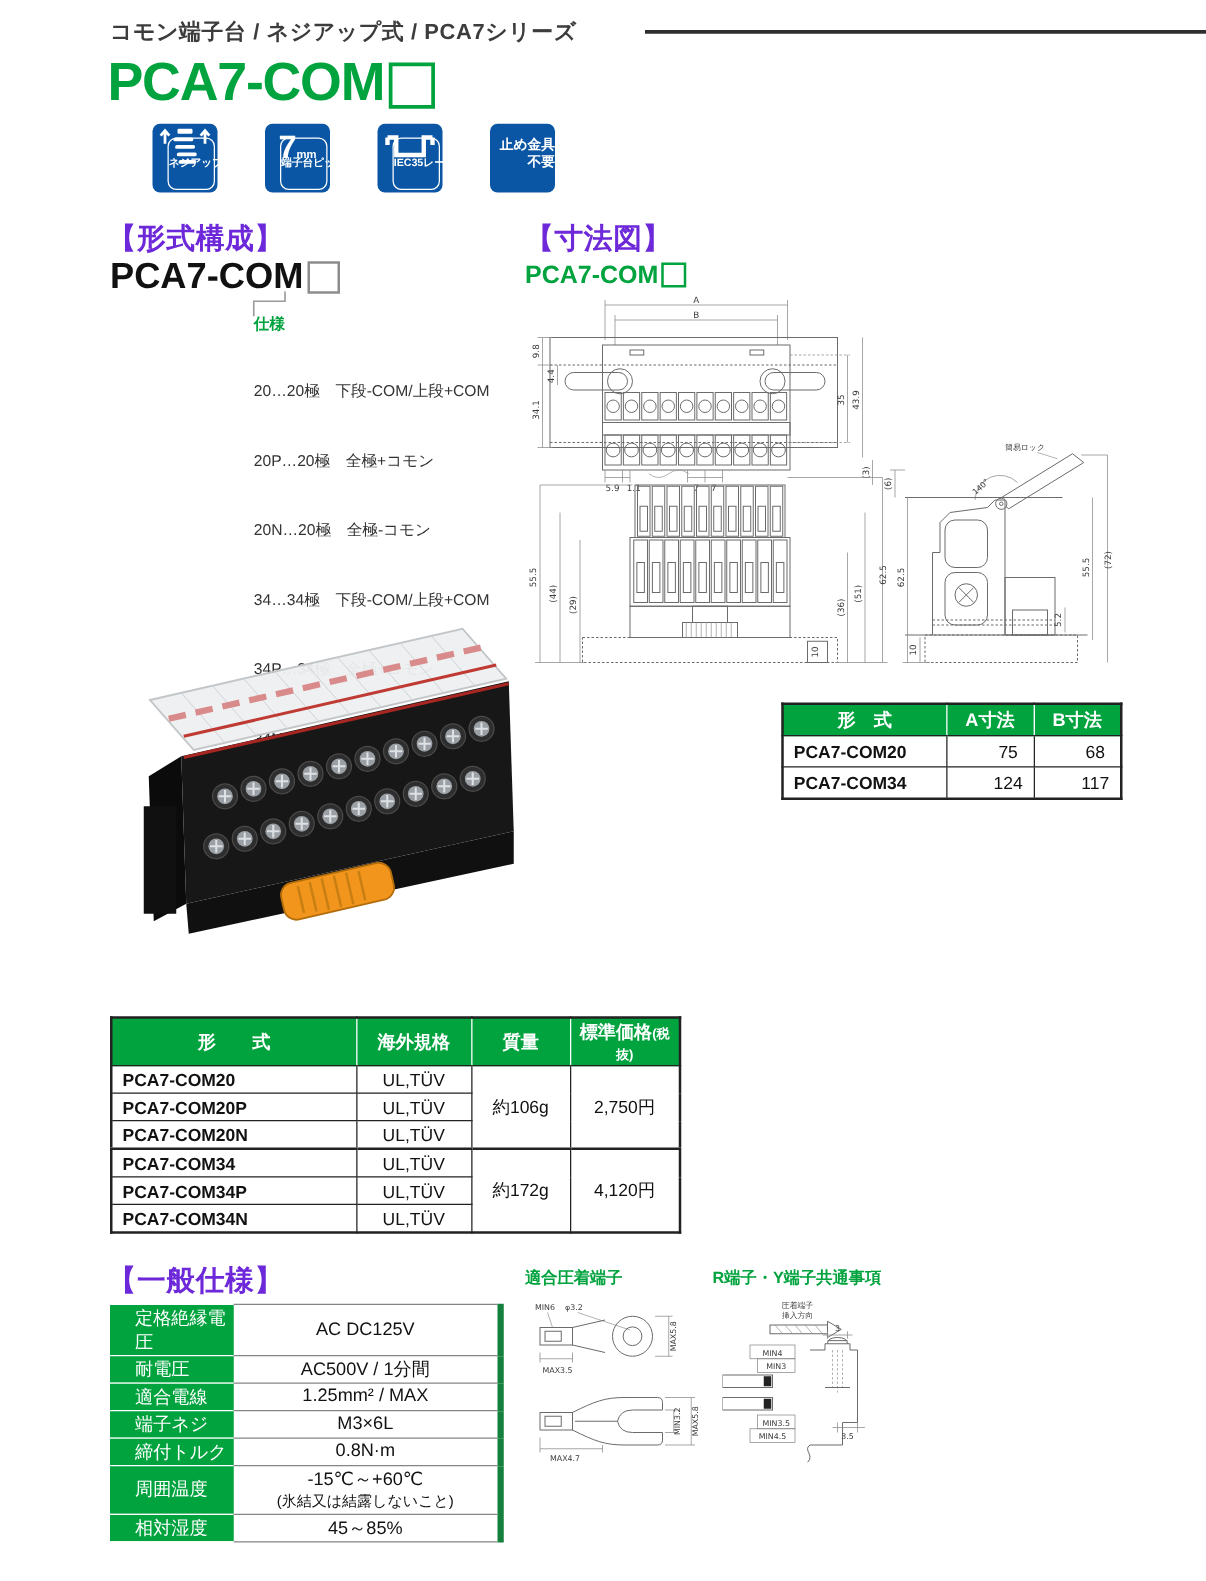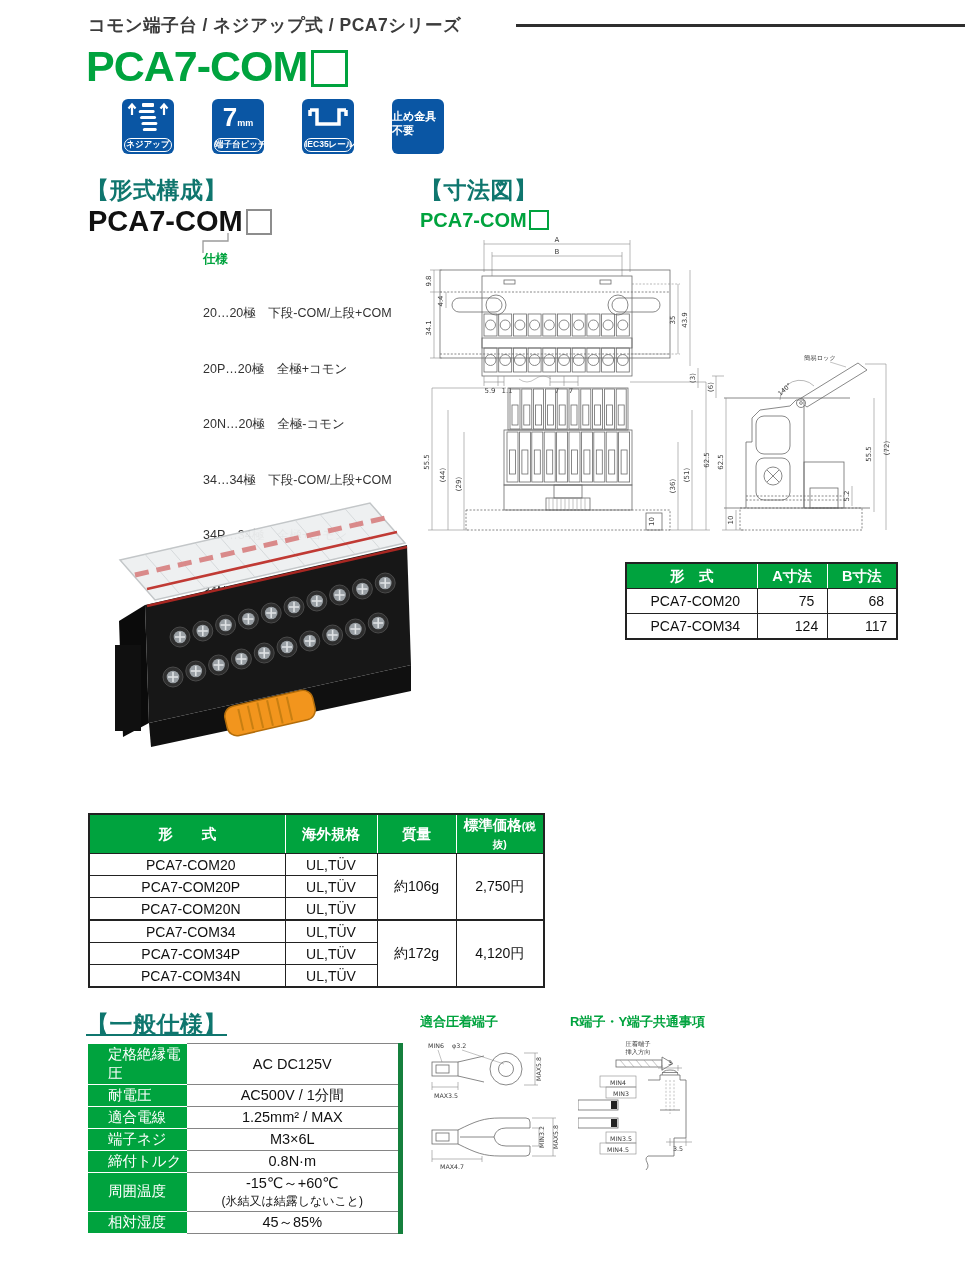--- a/index.html
+++ b/index.html
@@ -9,45 +9,45 @@
 
   
   .series-title{left:88px;top:13px;font-size:17.5px;font-weight:bold;color:#3c3c3c;letter-spacing:.5px;}
   .header-rule{left:516px;top:24px;width:449px;height:3px;background:#2e2e2e;}
   .product-title{left:86px;top:42px;font-size:43px;font-weight:bold;color:#00a33e;letter-spacing:-1px;display:flex;align-items:flex-end;}
   .product-title .sqbox{width:31px;height:31px;border:3.5px solid #00a33e;margin-left:4px;margin-bottom:4px;}
 
   
   .badges{left:88px;top:99px;display:flex;gap:4px;}
   .badge{width:52px;height:55px;background:#0a56a4;border-radius:6px;position:relative;color:#fff;flex:0 0 auto;margin-left:34px;}
-  .badge .pill{position:absolute;left:2px;right:2px;bottom:2px;border:1.2px solid #fff;border-radius:7px;
-               font-size:8.5px;font-weight:bold;text-align:center;padding:0 0;white-space:nowrap;}
+  .badge .pill{position:absolute;left:12px;right:2px;bottom:2px;border:1.2px solid #fff;border-radius:7px;
+               font-size:8.5px;font-weight:bold;text-align:center;padding:14px 0;white-space:nowrap;}
   .badge .big7{position:absolute;top:3px;left:0;right:0;text-align:center;font-size:26px;font-weight:bold;}
   .badge .big7 span{font-size:9px;font-weight:bold;}
-  .badge .two-line{position:absolute;top:10px;left:0;right:0;text-align:left;font-size:11px;font-weight:bold;line-height:14px;}
+  .badge .two-line{position:absolute;top:10px;left:0;right:0;text-align:right;font-size:11px;font-weight:bold;line-height:14px;}
 
   
-  .sec-h{font-size:23px;font-weight:bold;color:#0f766e;letter-spacing:.5px;}
+  .sec-h{font-size:23px;font-weight:bold;color:#6d28d9;letter-spacing:.5px;}
   .sub-h{font-size:13px;font-weight:bold;color:#00a33e;}
 
   
   .type-model{left:88px;top:205px;font-size:29px;font-weight:bold;color:#111;display:flex;align-items:flex-end;}
   .type-model .sqbox{width:22px;height:22px;border:2.5px solid #8d8d8d;margin-left:3px;margin-bottom:3px;}
   .spec-label{left:203px;top:251px;font-size:12.5px;font-weight:bold;color:#00a33e;}
   .options{left:203px;top:267px;font-size:12.5px;color:#333;line-height:18.5px;white-space:pre;}
 
   .dim-model{left:420px;top:209px;font-size:20px;font-weight:bold;color:#00a33e;display:flex;align-items:flex-end;}
   .dim-model .sqbox{width:16px;height:16px;border:2px solid #00a33e;margin-left:2px;margin-bottom:2px;}
 
   
   table{border-collapse:collapse;table-layout:fixed;font-size:14px;color:#111;border-radius:28px;}
   .dtable{border:2px solid #222;}
   .dtable th{background:#00a33e;color:#fff;font-weight:bold;border:1px solid #fff;border-bottom:1px solid #222;height:22px;font-size:14.5px;}
   .dtable td{border:1px solid #222;text-align:center;height:22px;padding-left:30px;}
-  .dtable td.model, .ptable td.model{text-align:center;padding-left:8px;}
+  .dtable td.model, .ptable td.model{text-align:left;padding-left:8px;font-weight:bold;}
   .ptable{border:2px solid #222;}
   .ptable th{background:#00a33e;color:#fff;font-weight:bold;border:1px solid #fff;border-bottom:1px solid #222;height:24px;font-size:14.5px;}
   .ptable th .note{font-size:10.5px;font-weight:bold;}
   .ptable td{border:1px solid #222;text-align:center;height:19px;}
   .ptable tr.grp td{border-top:2px solid #222;}
 
   .stable .lbl{background:#00a33e;color:#fff;text-align:left;padding:1px 0 1px 20px;border-bottom:1.5px solid #fff;
                font-size:14.5px;font-weight:normal;height:19px;}
   .stable .val{text-align:center;border-top:1px solid #858585;border-bottom:1px solid #858585;border-right:5px solid #15803d;
                padding:1px 2px;font-size:14.5px;}
@@ -448,21 +448,21 @@
       <td class="model">PCA7-COM34P</td>
       <td>UL,TÜV</td>
     </tr>
     <tr>
       <td class="model">PCA7-COM34N</td>
       <td>UL,TÜV</td>
     </tr>
   </tbody>
 </table>
 
-<div class="abs sec-h" style="left:86px;top:1009px;text-decoration:underline;">【一般仕様】</div>
+<div class="abs sec-h" style="left:86px;top:1009px;">【一般仕様】</div>
 <table class="abs stable" style="left:88px;top:1043px;width:312px;">
   <colgroup>
       <col style="width:99px">
       <col style="width:213px">
     </colgroup>
   <tbody>
     <tr>
         <td class="lbl">定格絶縁電圧</td>
         <td class="val">AC DC125V</td>
       </tr>

